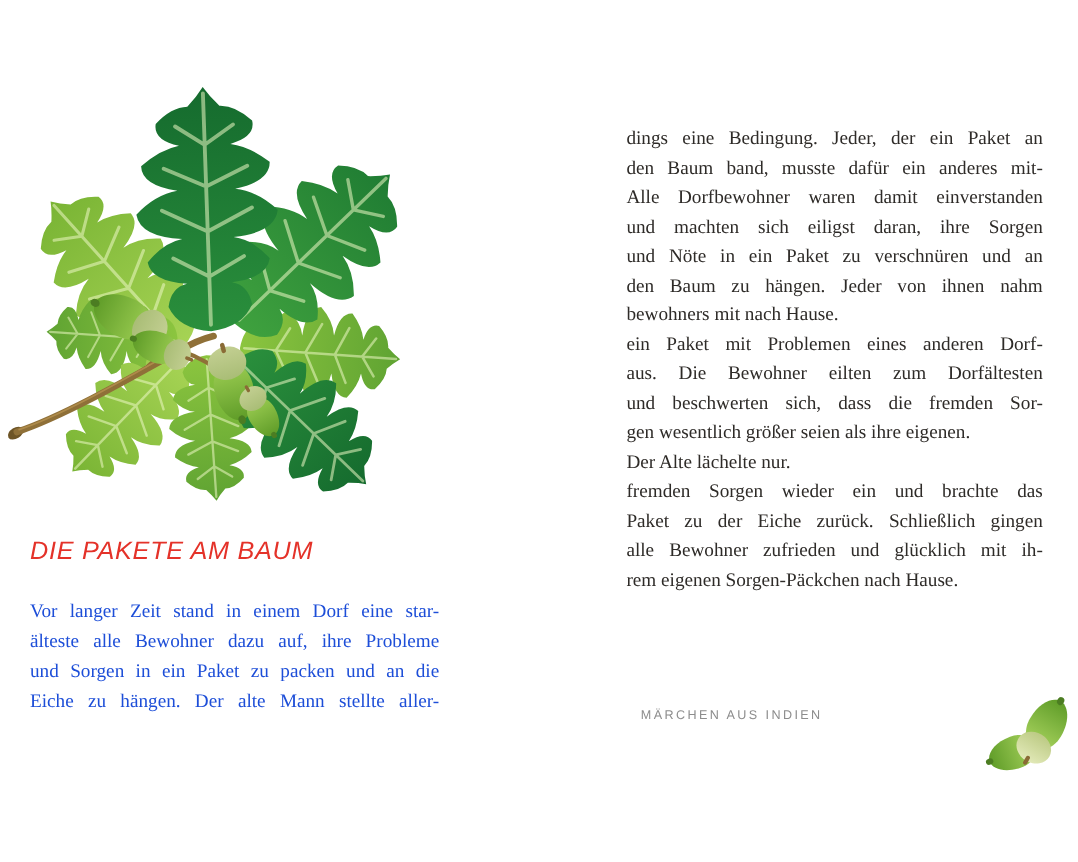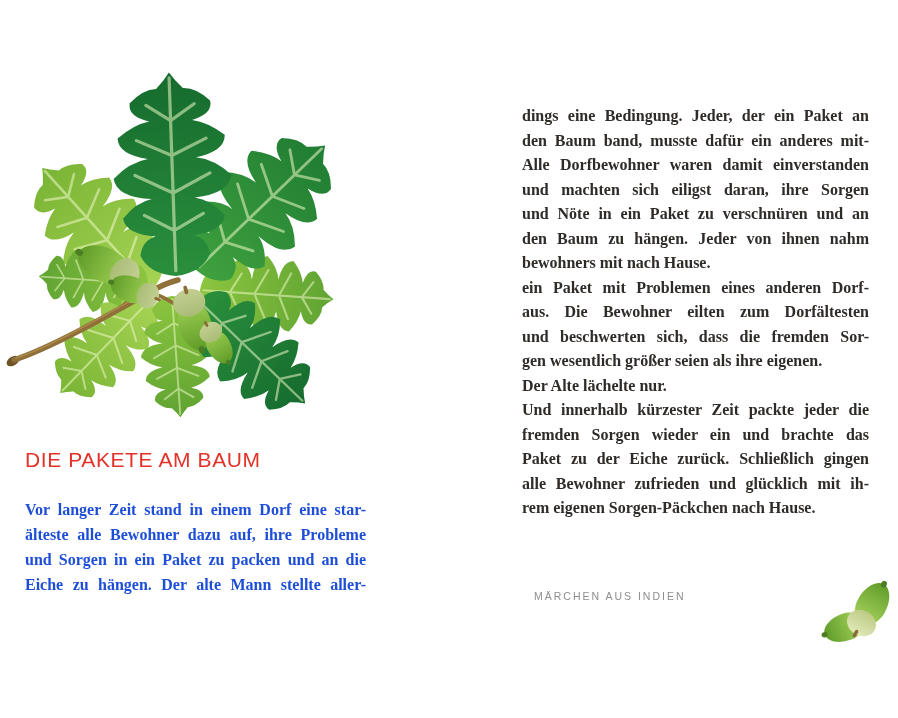--- a/index.html
+++ b/index.html
@@ -29,20 +29,21 @@
     position: absolute;
     left: 25px;
     top: 448px;
     width: 345px;
     margin: 0;
     font-family: "Liberation Sans", "DejaVu Sans", sans-serif;
     font-weight: 400;
     font-size: 21px;
     letter-spacing: 0.6px;
     color: #e43229;
+    font-style: italic;
   }
   .left-body {
     position: absolute;
     left: 25px;
     top: 497px;
     width: 341px;
     color: #1d4ed8;
     font-size: 16px;
   }
   .left-body .line { line-height: 25px; }
@@ -55,21 +56,20 @@
     width: 347px;
     color: #2e2b28;
     font-size: 16px;
   }
   .right-body .line { line-height: 24.5px; }
 
   .line {
     text-align: justify;
     text-align-last: justify;
     white-space: normal;
-    font-weight: bold;
   }
   .line.rag {
     text-align: left;
     text-align-last: left;
   }
 
   .source-caption {
     position: absolute;
     left: 523px;
     top: 590px;
@@ -184,21 +184,20 @@
       <div class="line">Alle Dorfbewohner waren damit einverstanden</div>
       <div class="line">und machten sich eiligst daran, ihre Sorgen</div>
       <div class="line">und Nöte in ein Paket zu verschnüren und an</div>
       <div class="line">den Baum zu hängen. Jeder von ihnen nahm</div>
       <div class="line rag">bewohners mit nach Hause.</div>
       <div class="line">ein Paket mit Problemen eines anderen Dorf-</div>
       <div class="line">aus. Die Bewohner eilten zum Dorfältesten</div>
       <div class="line">und beschwerten sich, dass die fremden Sor-</div>
       <div class="line rag">gen wesentlich größer seien als ihre eigenen.</div>
       <div class="line rag">Der Alte lächelte nur.</div>
-      <div class="line">Und innerhalb kürzester Zeit packte jeder die</div>
       <div class="line">fremden Sorgen wieder ein und brachte das</div>
       <div class="line">Paket zu der Eiche zurück. Schließlich gingen</div>
       <div class="line">alle Bewohner zufrieden und glücklich mit ih-</div>
       <div class="line rag">rem eigenen Sorgen-Päckchen nach Hause.</div>
     </div>
 
     <div class="source-caption">MÄRCHEN AUS INDIEN</div>
 
     <svg class="acorn-vignette" viewBox="0 0 76 76" xmlns="http://www.w3.org/2000/svg">
       <defs>

